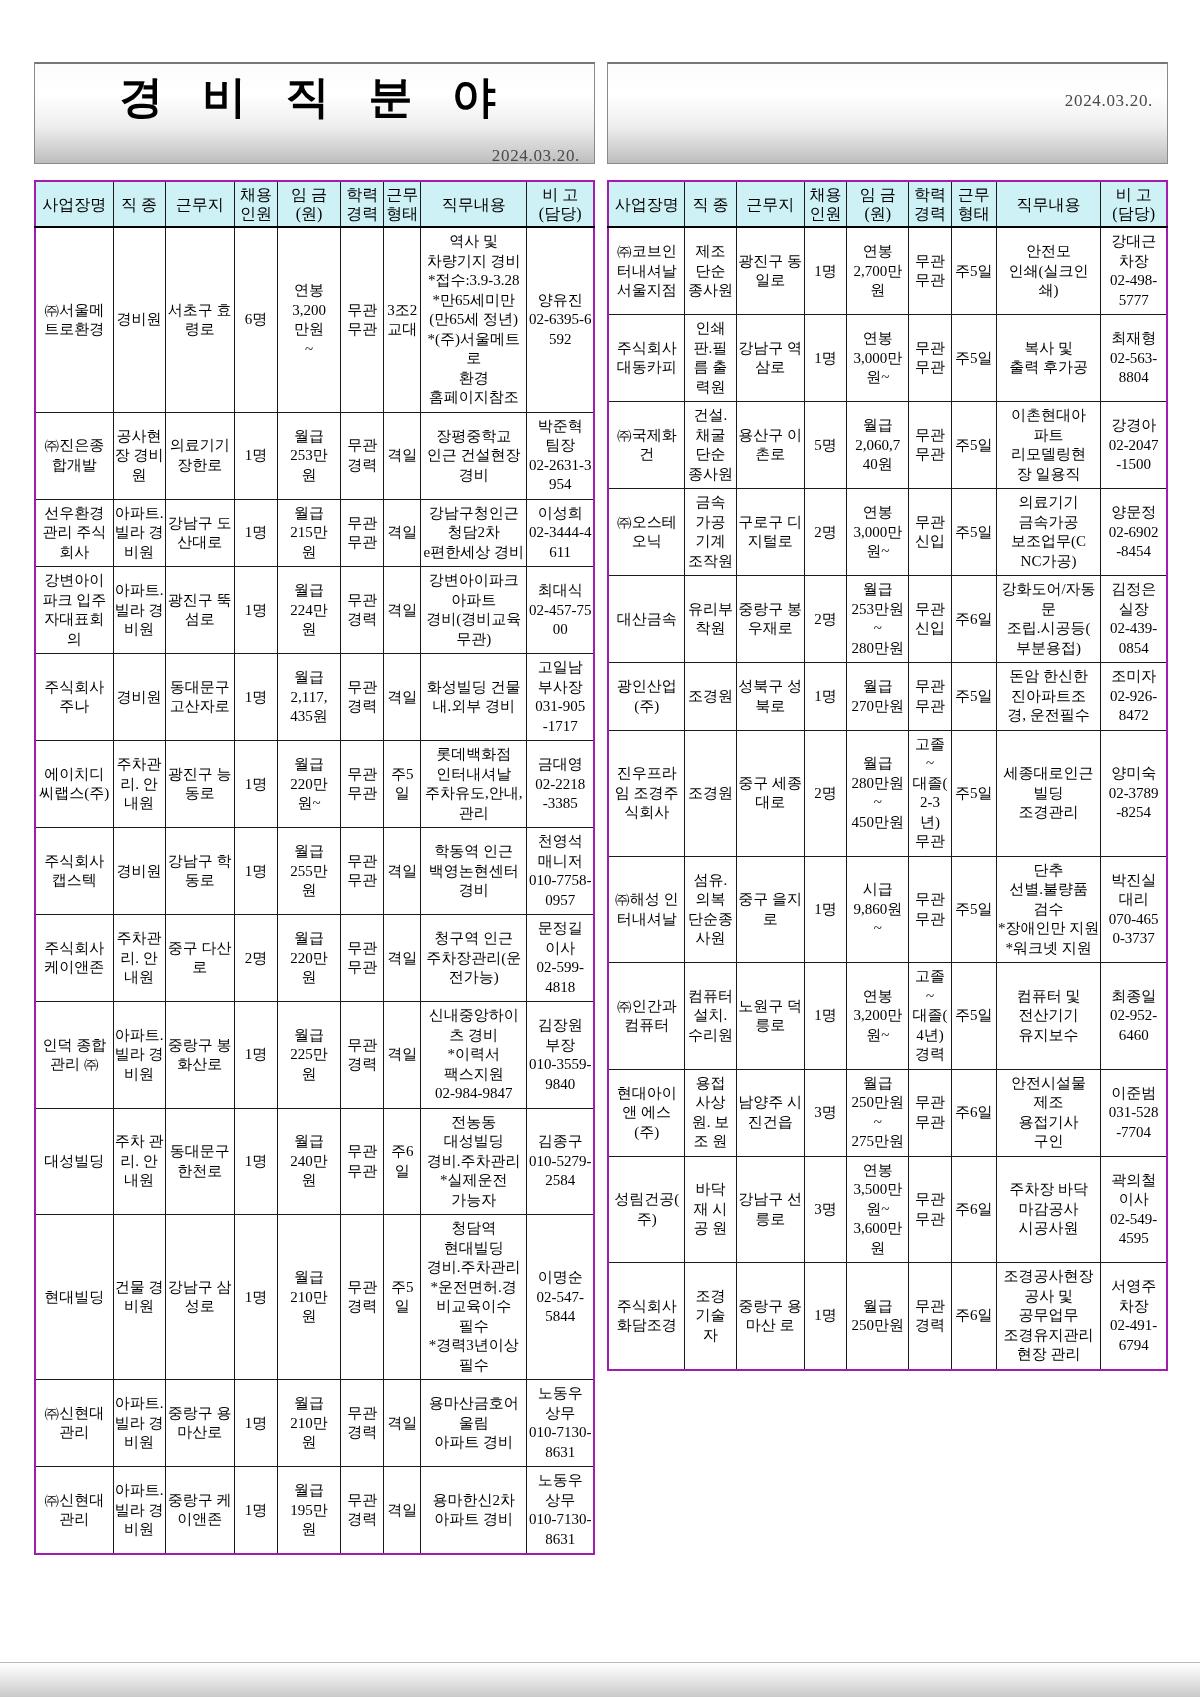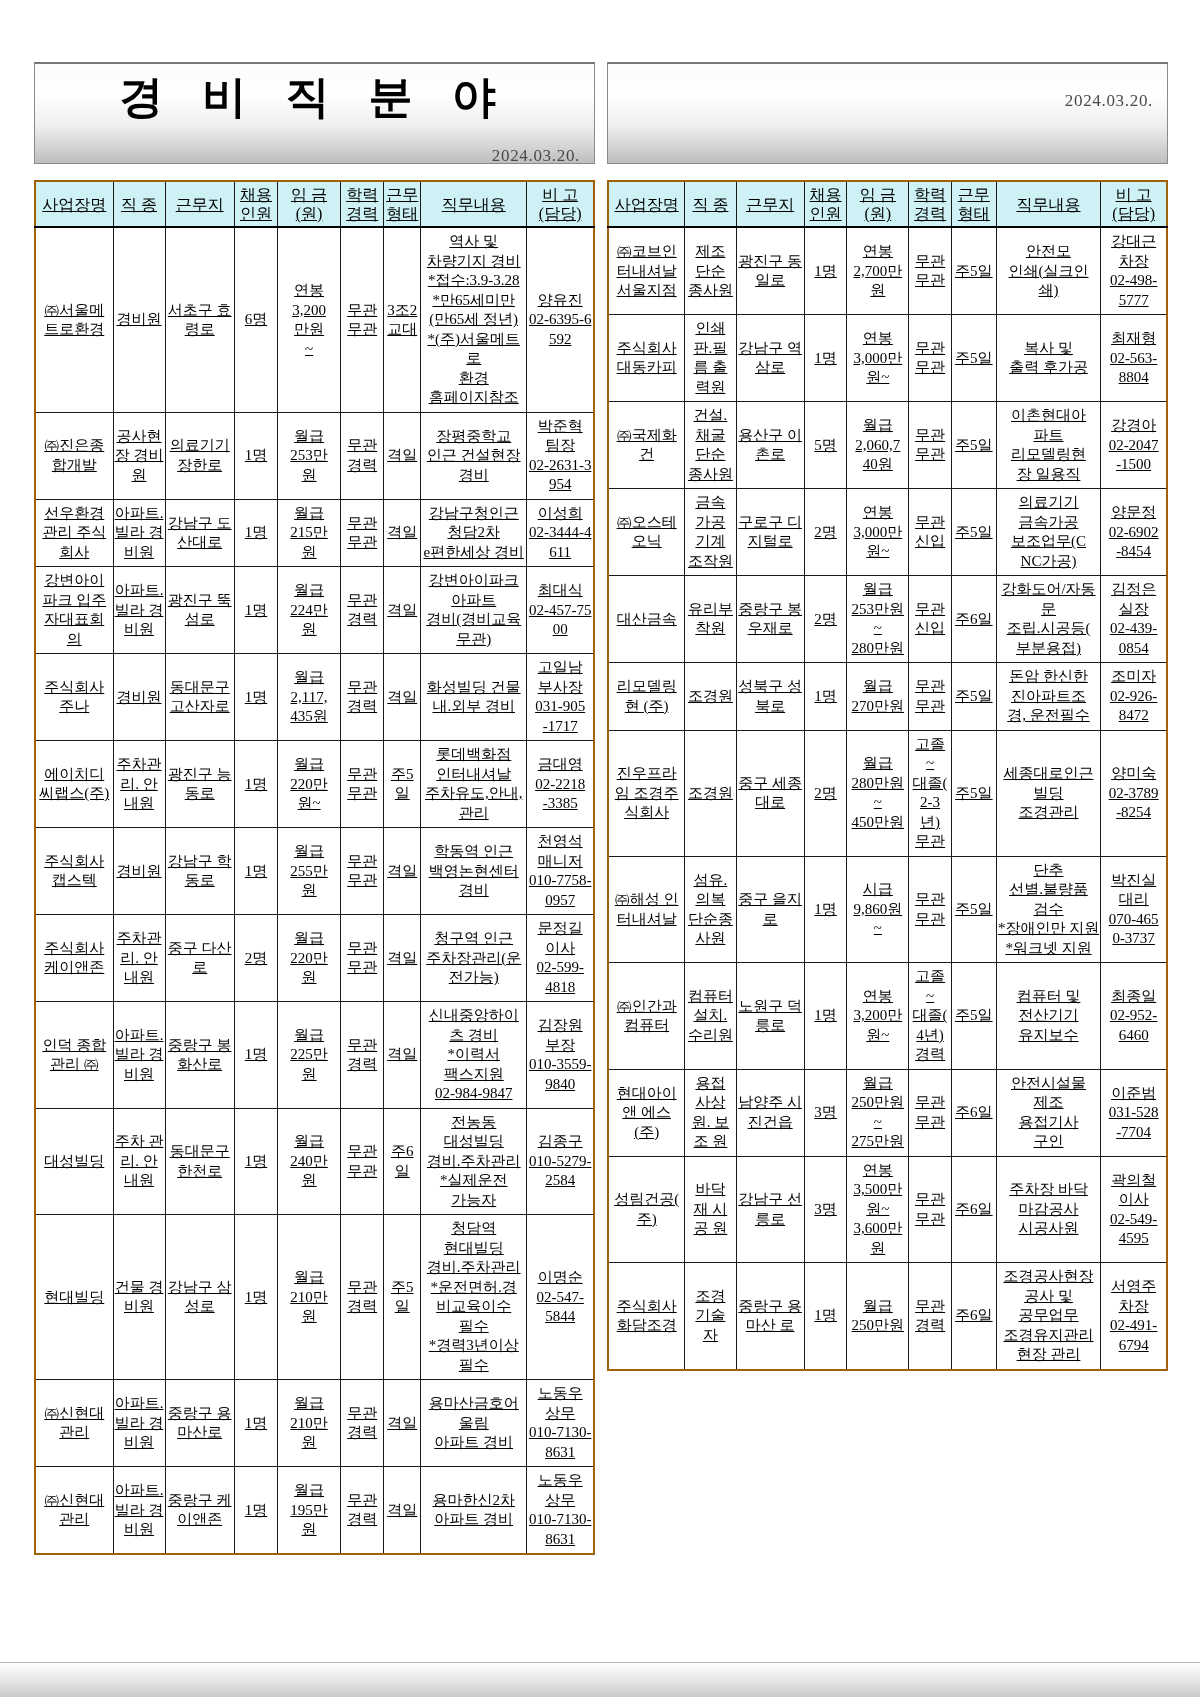--- a/index.html
+++ b/index.html
@@ -48,21 +48,21 @@
     letter-spacing:0.04em;
     margin-top:21px;
   }
 
   table{
     border-collapse:collapse;
     width:100%;
     table-layout:fixed;
   }
   table,th,td{border:1px solid #1a1a1a;}
-  table{border:2px solid #a16207;text-decoration:underline;}
+  table{border:2px solid #a21caf;}
   th{
     background:#cdf1f5;
     font-weight:normal;
     font-size:16px;
     padding:3px 1px;
     border-bottom:2px solid #000;
     white-space:pre-line;
     line-height:1.2;
   }
   td{
@@ -513,21 +513,21 @@
     <td>강화도어/자동
 문
 조립.시공등(
 부분용접)</td>
     <td>김정은
 실장
 02-439-
 0854</td>
   </tr>
             <tr>
-    <td>리모델링현 (주)</td>
+    <td>광인산업 (주)</td>
     <td>조경원</td>
     <td>성북구 성북로</td>
     <td>1명</td>
     <td>월급
 270만원</td>
     <td>무관
 무관</td>
     <td>주5일</td>
     <td>돈암 한신한
 진아파트조

